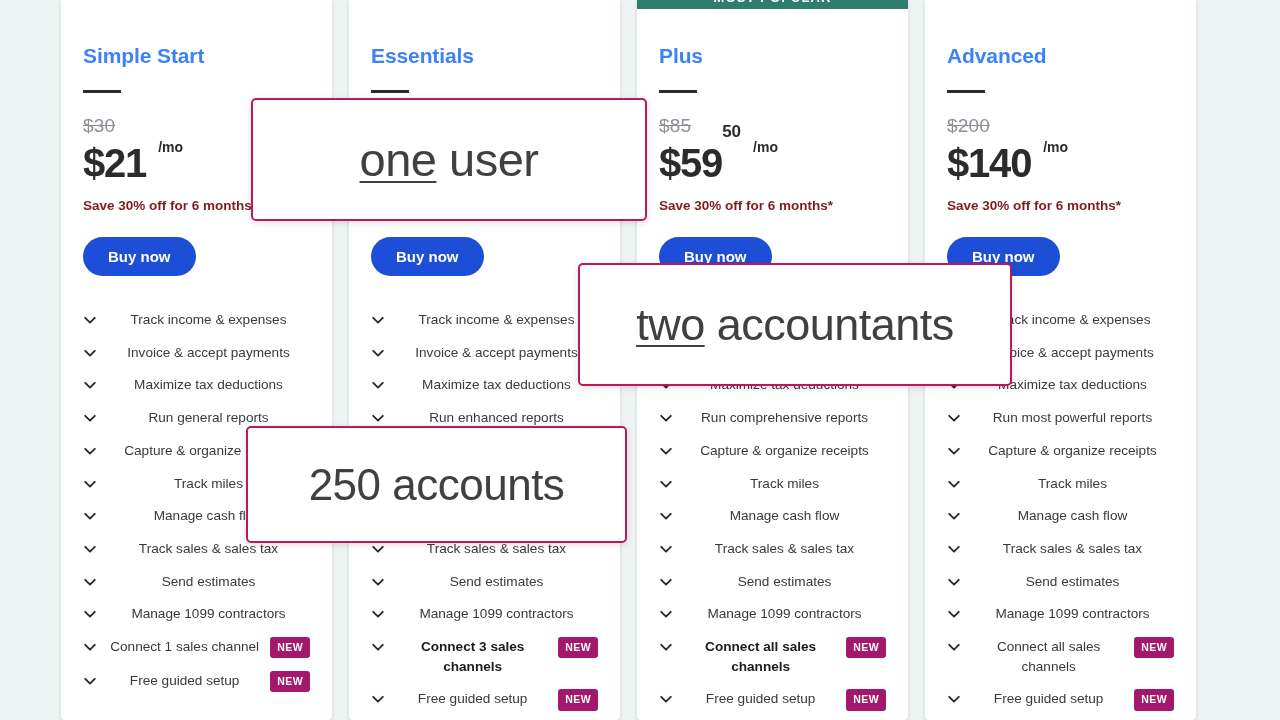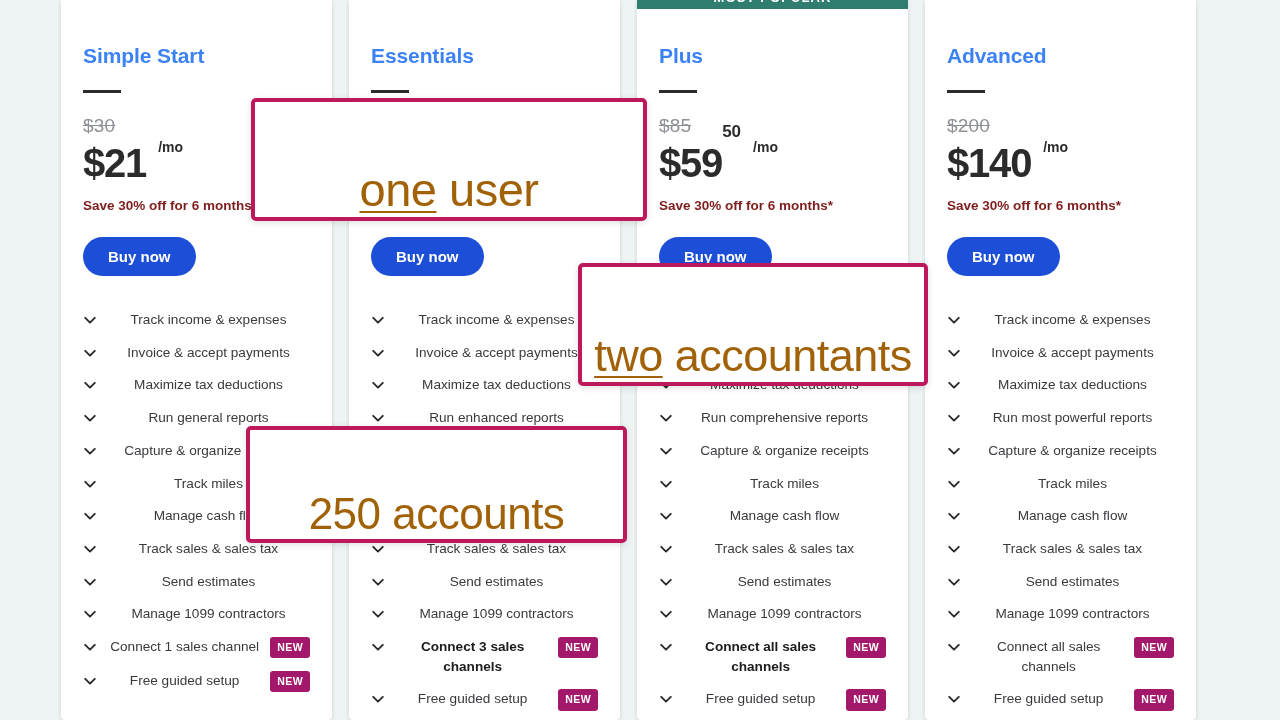--- a/index.html
+++ b/index.html
@@ -151,35 +151,35 @@
     padding: 3px 7px 3px 7px;
     margin-left: 8px;
     white-space: nowrap;
     vertical-align: middle;
   }
 
   
   .callout {
     position: absolute;
     background: #ffffff;
-    border: 4px solid #be185d;
+    border: 2px solid #be185d;
     border-radius: 5px;
     box-shadow: 0 2px 7px rgba(0,0,0,0.12);
     display: flex;
-    align-items: flex-end;
+    align-items: center;
     justify-content: center;
-    color: #a16207;
+    color: #404040;
     font-weight: 300;
     letter-spacing: -0.5px;
     white-space: nowrap;
   }
   .callout .u { text-decoration: underline; text-underline-offset: 5px; text-decoration-thickness: 2px; }
 
   #callout-one-user   { left: 251px; top: 98px;  width: 396px; height: 123px; font-size: 47px; }
-  #callout-two-acct   { left: 578px; top: 263px; width: 350px; height: 123px; font-size: 45px; }
+  #callout-two-acct   { left: 578px; top: 263px; width: 434px; height: 123px; font-size: 45px; }
   #callout-250-acct   { left: 246px; top: 426px; width: 381px; height: 117px; font-size: 44px; }
 </style>
 </head>
 <body>
 
 <div id="stage">
 
   <div class="cards" id="cards">
       <div class="card"><div class="plan-name">Simple Start</div><div class="rule"></div><div class="old-price">$30</div><div class="price-row">
           <span class="price-main">$21</span>

